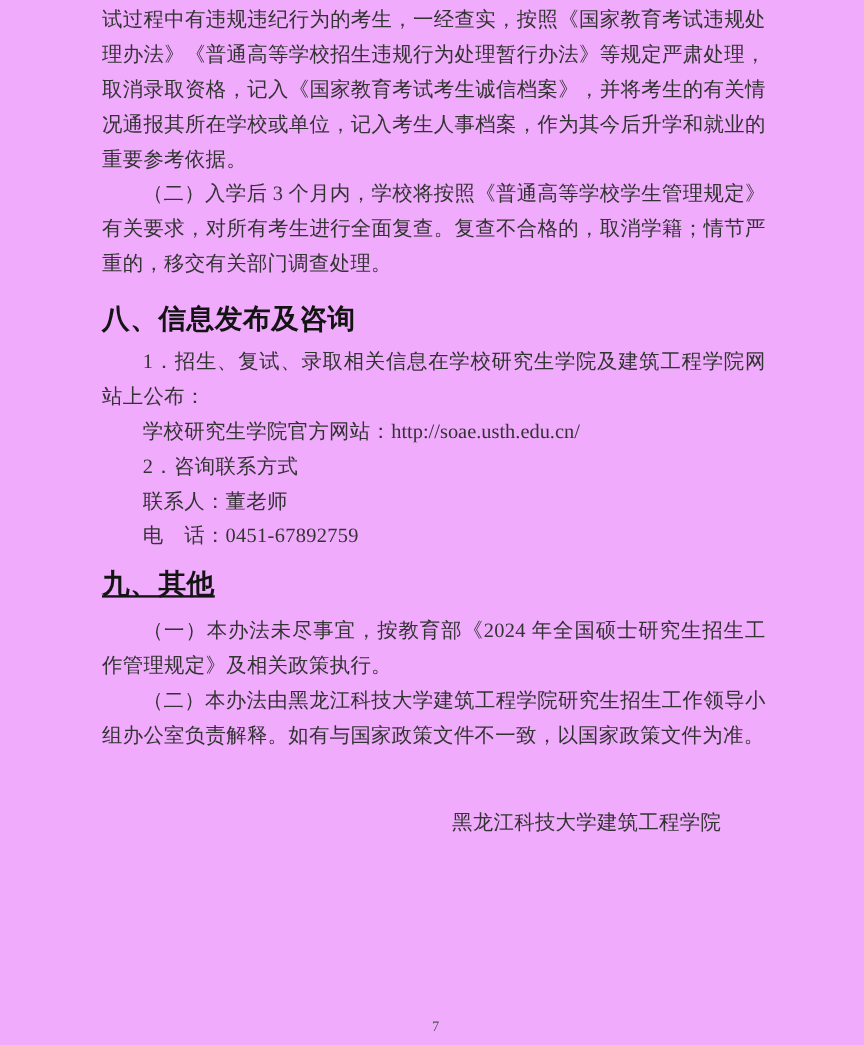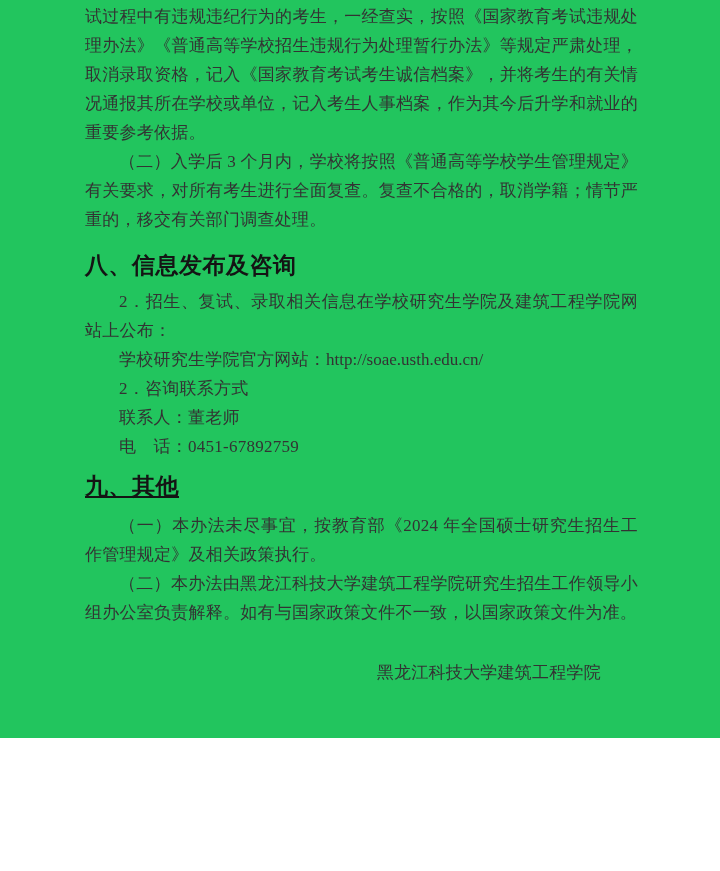--- a/index.html
+++ b/index.html
@@ -3,22 +3,22 @@
 <meta charset="utf-8">
 <style>
   html, body {
     margin: 0;
     padding: 0;
     background: #ffffff;
   }
   .page {
     position: relative;
     width: 720px;
-    height: 738px;
-    background: #22c55e;
+    height: 871px;
+    background: #f0abfc;
     overflow: hidden;
     font-family: "Liberation Serif", "DejaVu Serif", serif;
     color: #333333;
   }
   .content {
     position: absolute;
     left: 85px;
     top: 2px;
     width: 553px;
   }
@@ -44,21 +44,21 @@
     color: #141414;
   }
   .heading.h9 {
     margin: 11px 0 10px 0;
     text-decoration: underline;
   }
   .mt8 { margin-top: 8px; }
   .mt3 { margin-top: 3px; }
   .url { letter-spacing: 0; }
   .signature-outer {
-    margin-top: 31px;
+    margin-top: 44px;
     padding-right: 37px;
     text-align: right;
   }
   .signature-inner {
     display: inline-block;
     text-align: center;
   }
   .sig-org {
     font-size: 17px;
     line-height: 29px;
@@ -89,21 +89,21 @@
 
 <div class="page">
   <div class="content">
 
     <p class="body no-indent">试过程中有违规违纪行为的考生，一经查实，按照《国家教育考试违规处理办法》《普通高等学校招生违规行为处理暂行办法》等规定严肃处理，取消录取资格，记入《国家教育考试考生诚信档案》，并将考生的有关情况通报其所在学校或单位，记入考生人事档案，作为其今后升学和就业的重要参考依据。</p>
 
     <p class="body">（二）入学后 3 个月内，学校将按照《普通高等学校学生管理规定》有关要求，对所有考生进行全面复查。复查不合格的，取消学籍；情节严重的，移交有关部门调查处理。</p>
 
     <h2 class="heading">八、信息发布及咨询</h2>
 
-    <p class="body">2．招生、复试、录取相关信息在学校研究生学院及建筑工程学院网站上公布：</p>
+    <p class="body">1．招生、复试、录取相关信息在学校研究生学院及建筑工程学院网站上公布：</p>
 
 
     <p class="body"><span>学校研究生学院官方网站：</span><span class="url">http://soae.usth.edu.cn/</span></p>
 
     <p class="body mt8">2．咨询联系方式</p>
 
     <p class="body">联系人：董老师</p>
 
     <p class="body">电　话：0451-67892759</p>
 

